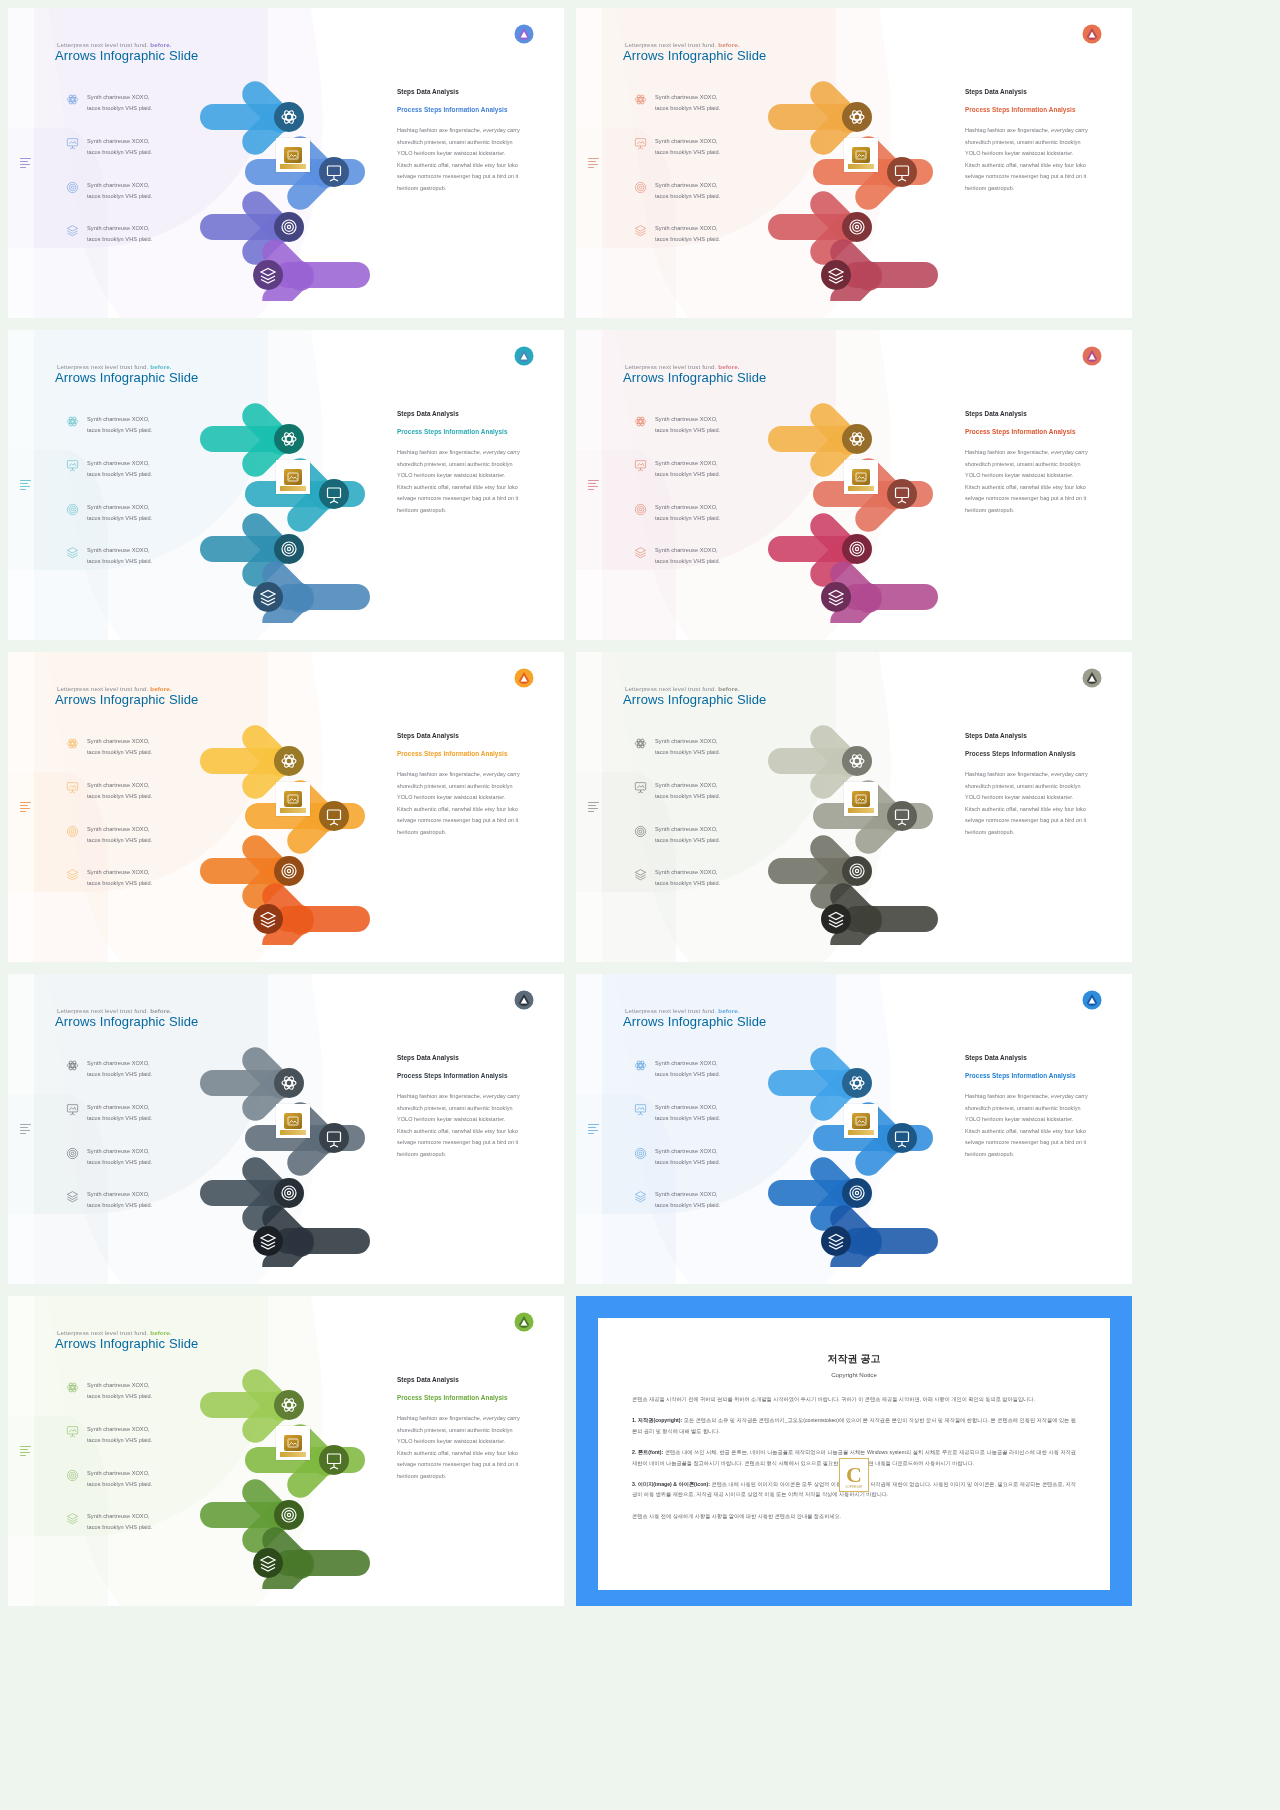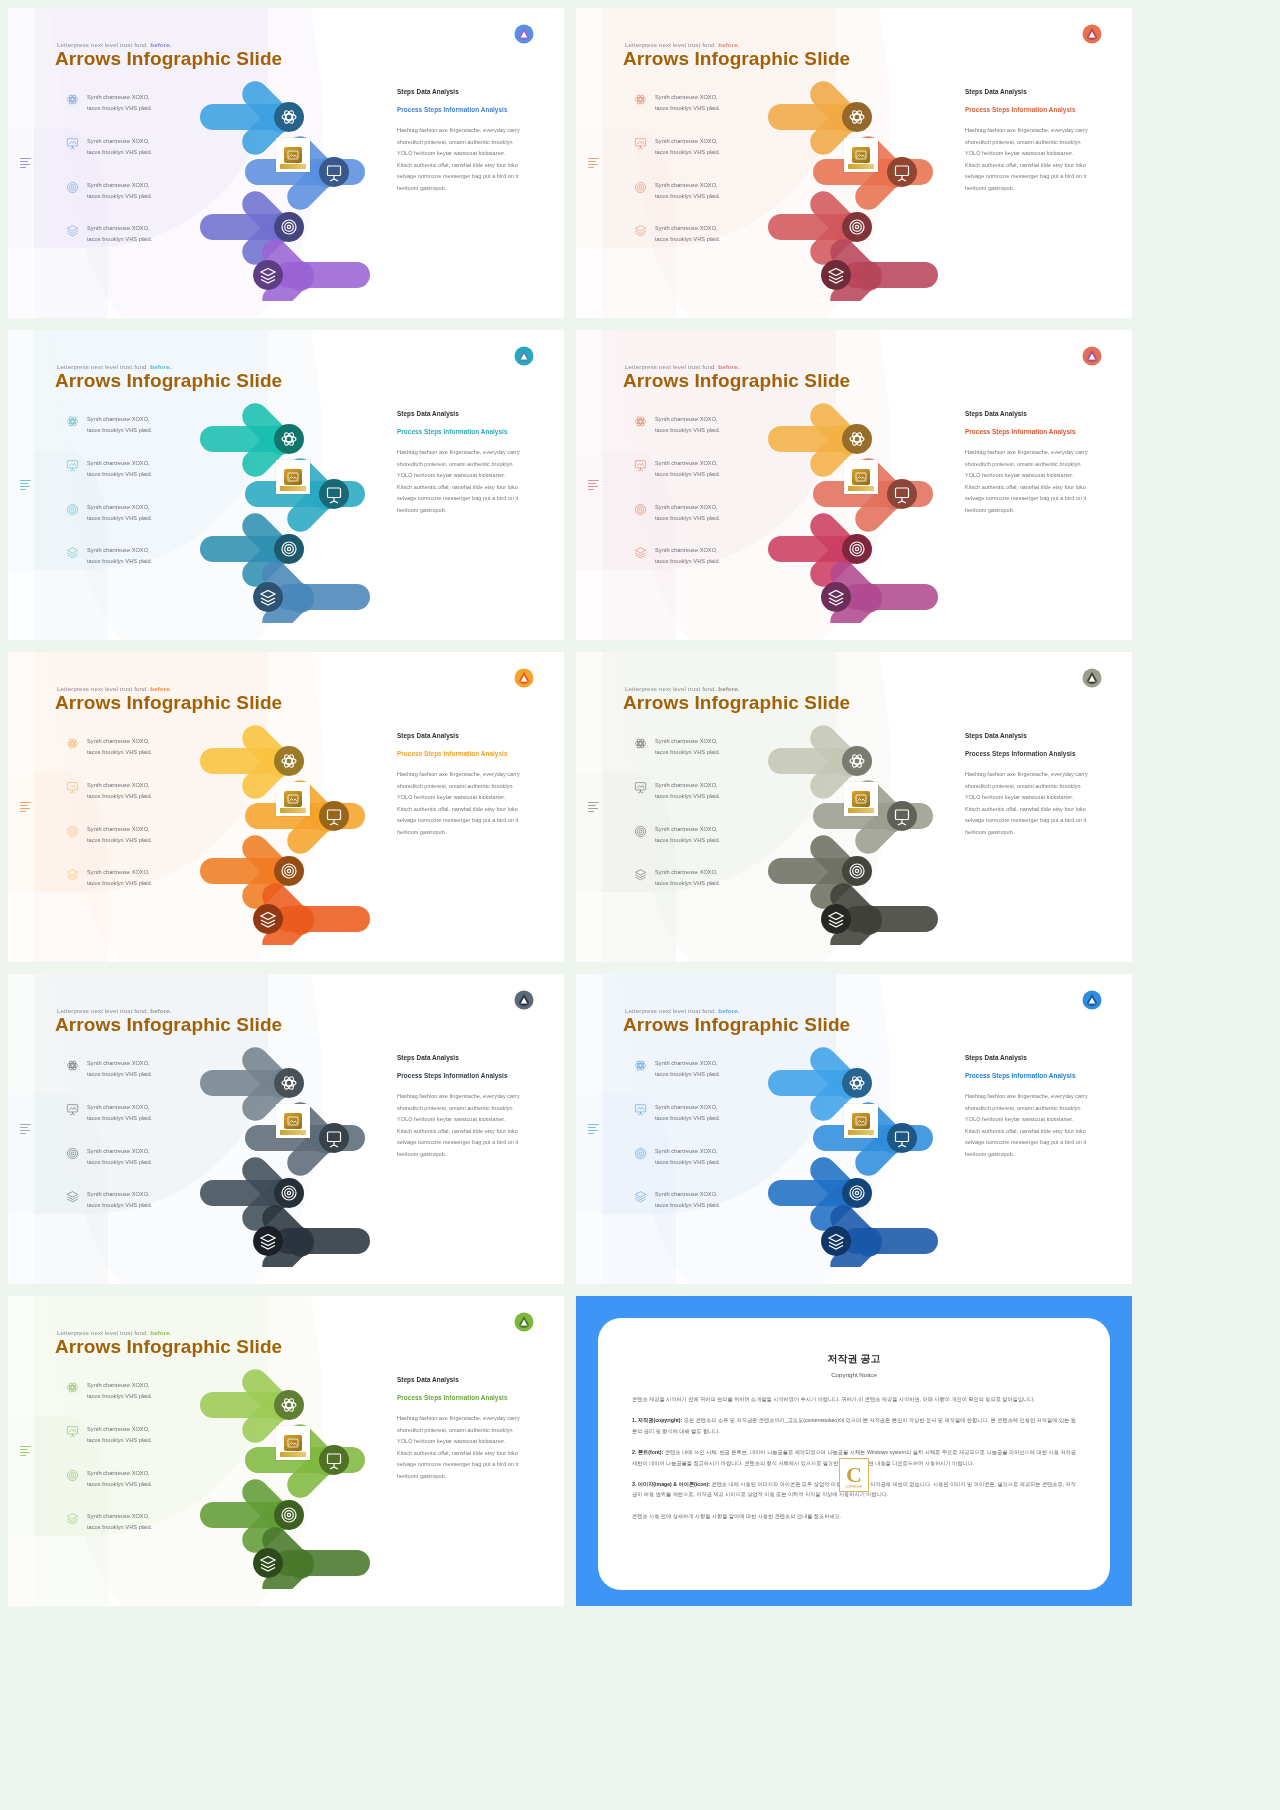--- a/index.html
+++ b/index.html
@@ -49,21 +49,21 @@
 
   
   .kicker {
     position: absolute; left: 49px; top: 33px;
     font-size: 6.2px; letter-spacing: .1px; color: #8b8b93;
     white-space: nowrap;
   }
   .kicker .accent { font-weight: 700; }
   .title {
     position: absolute; left: 47px; top: 40px;
-    font-size: 19px; font-weight: 700; color: #a16207;
+    font-size: 13px; font-weight: 400; color: #0369a1;
     letter-spacing: .1px; white-space: nowrap;
   }
 
   
   .logo {
     position: absolute; right: 30px; top: 16px;
     width: 20px; height: 20px;
   }
   .logo svg { width: 100%; height: 100%; display:block; }
 
@@ -137,21 +137,20 @@
   
   .copyright-slide {
     position: relative;
     background: #3d96f5;
     padding: 16px;
     overflow: hidden;
   }
   .cp-sheet {
     position: absolute; left: 22px; top: 22px; right: 22px; bottom: 16px;
     background: #fff;
-    border-radius: 23px;
   }
   .cp-title {
     text-align: center; margin-top: 34px;
     font-size: 10px; font-weight: 700; color: #2b2b30;
   }
   .cp-sub {
     text-align: center; margin-top: 5px;
     font-size: 6.2px; color: #4e4e56;
   }
   .cp-body { margin: 16px 34px 0 34px; }

